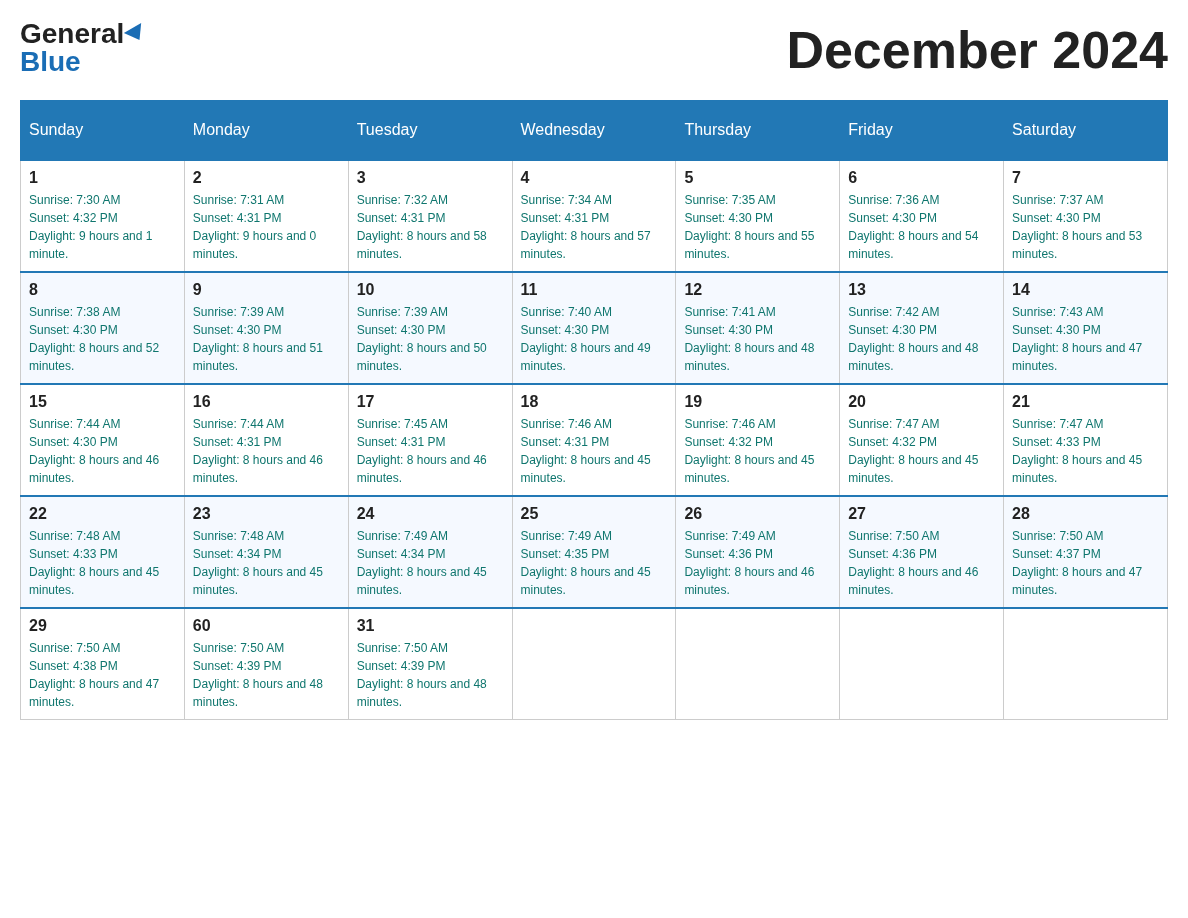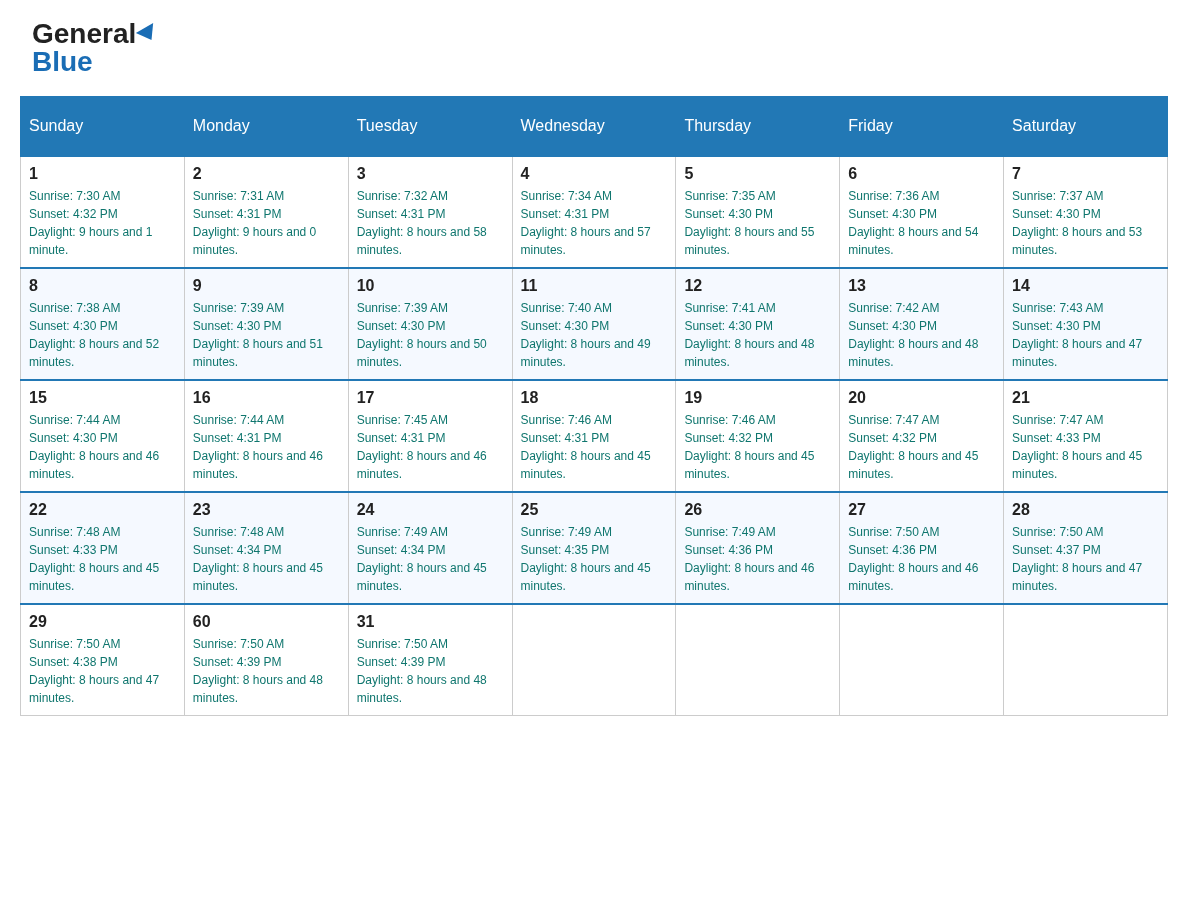--- a/index.html
+++ b/index.html
@@ -8,21 +8,20 @@
       background: #fff;
       padding: 20px;
       width: 1188px;
       min-height: 918px;
     }
     .header {
       display: flex;
       justify-content: space-between;
       align-items: flex-start;
       margin-bottom: 20px;
-      margin-left: 12px;
     }
     .logo {
       display: flex;
       flex-direction: column;
       align-items: flex-start;
     }
     .logo-general {
       font-size: 28px;
       font-weight: bold;
       color: #222;
@@ -112,20 +111,21 @@
 
 <div class="header">
   <div class="logo">
     <div class="logo-row">
       <span class="logo-general">General</span>
       <span class="logo-triangle"></span>
     </div>
     <span class="logo-blue">Blue</span>
   </div>
   <div class="title-area">
+    <div class="month-title">December 2024</div>
   </div>
 </div>
 
 <table class="calendar">
   <thead>
     <tr>
     <th>Sunday</th>
         <th>Monday</th>
         <th>Tuesday</th>
         <th>Wednesday</th>

